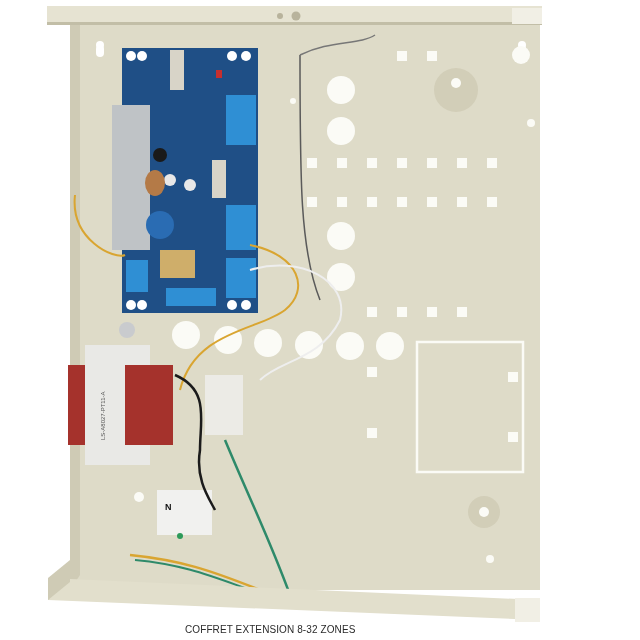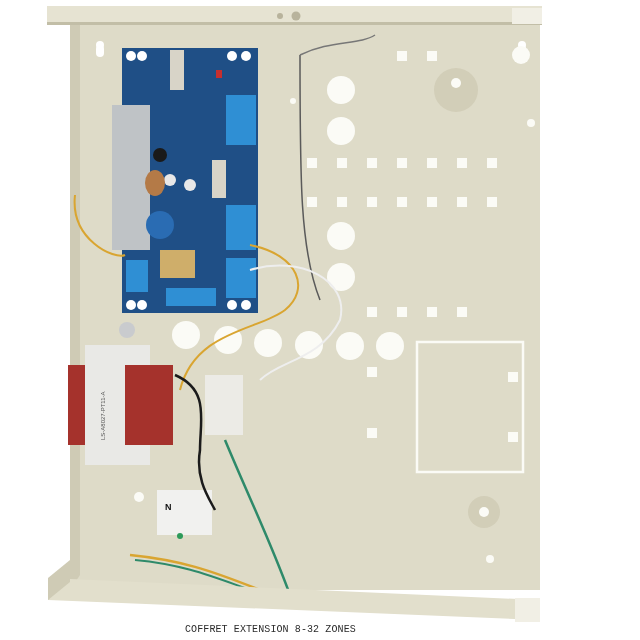--- a/index.html
+++ b/index.html
@@ -1,18 +1,18 @@
 <!DOCTYPE html>
 <html><head>
 <meta charset="utf-8">
 <style>
   html, body { margin:0; padding:0; background:#ffffff; }
   body { width:640px; height:640px; position:relative; overflow:hidden; font-family:"Liberation Sans", sans-serif; }
   .scene { position:absolute; left:0; top:0; width:640px; height:640px; }
-  .caption { position:absolute; left:185px; top:624px; font-size:10px; color:#2a2a2a; letter-spacing:0.1px; font-family:Liberation Mono, monospace; }
+  .caption { position:absolute; left:185px; top:624px; font-size:10px; color:#2a2a2a; letter-spacing:0.1px; font-family:Liberation Sans, sans-serif; }
 </style>
 </head>
 <body>
 
 <svg class="scene" viewBox="0 0 640 640" xmlns="http://www.w3.org/2000/svg">
 
   <g>
     <polygon points="70,22 540,22 540,590 70,590" fill="#dedbc8"></polygon>
     <polygon points="70,22 80,22 80,575 70,590" fill="#cfcbb5"></polygon>
   </g>

